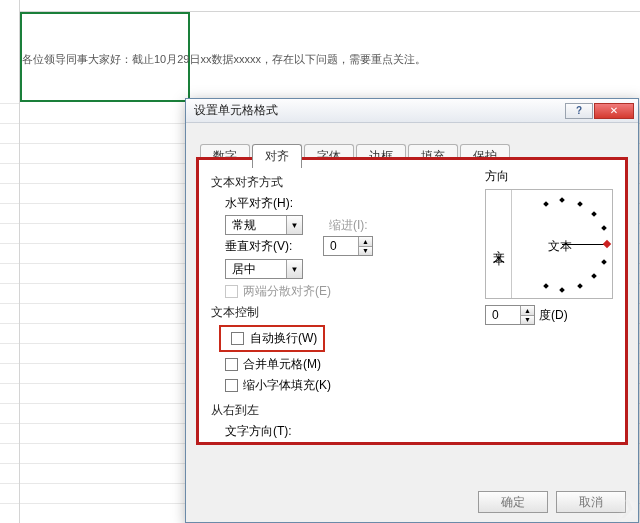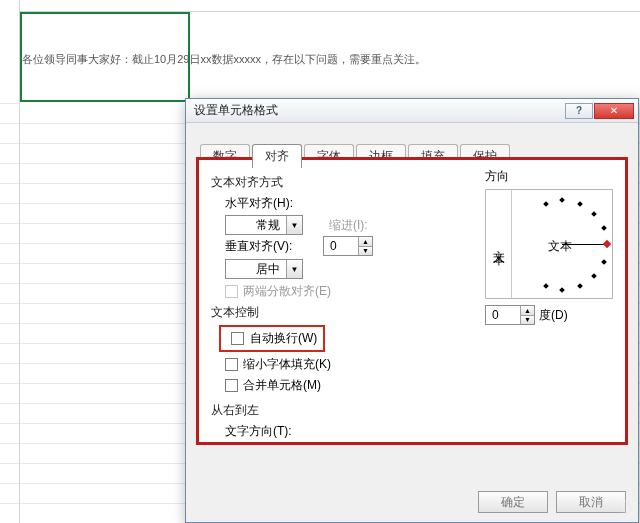--- a/index.html
+++ b/index.html
@@ -129,21 +129,21 @@
   }
   .section-label { color:#222; margin: 4px 0 4px 0; }
   .indent { margin-left: 14px; }
   .field-row { display:flex; align-items:center; gap:6px; margin:3px 0; }
   .combo {
     display:inline-flex; align-items:center;
     border: 1px solid #8c8c8c;
     background:#fff;
     height: 20px;
   }
-  .combo .val { padding: 0 6px; min-width: 60px; text-align: right; }
+  .combo .val { padding: 0 6px; min-width: 60px; }
   .combo .btn {
     width: 16px; height: 100%;
     border-left: 1px solid #a0a0a0;
     background: linear-gradient(#fdfdfd,#e1e1e1);
     display:flex; align-items:center; justify-content:center;
     font-size: 8px;
   }
   .spinner {
     display:inline-flex; align-items:stretch;
     border:1px solid #8c8c8c; background:#fff; height:20px;
@@ -331,25 +331,25 @@
 
     <div class="section-label">文本控制</div>
 
     <span class="highlight">
       <span class="chk"></span>
       <span><span>自动换行(W)</span></span>
     </span>
 
     <div class="chk-row">
       <span class="chk"></span>
-      <span>缩小字体填充(K)</span>
+      <span>合并单元格(M)</span>
     </div>
     <div class="chk-row">
       <span class="chk"></span>
-      <span>合并单元格(M)</span>
+      <span>缩小字体填充(K)</span>
     </div>
 
     <div class="section-label" style="margin-top:8px">从右到左</div>
     <div class="indent">
       <div class="field-row">
         <span>文字方向(T):</span>
       </div>
       <div class="field-row">
         <span class="combo">
           <span class="val" style="min-width:54px">根据内容</span>

